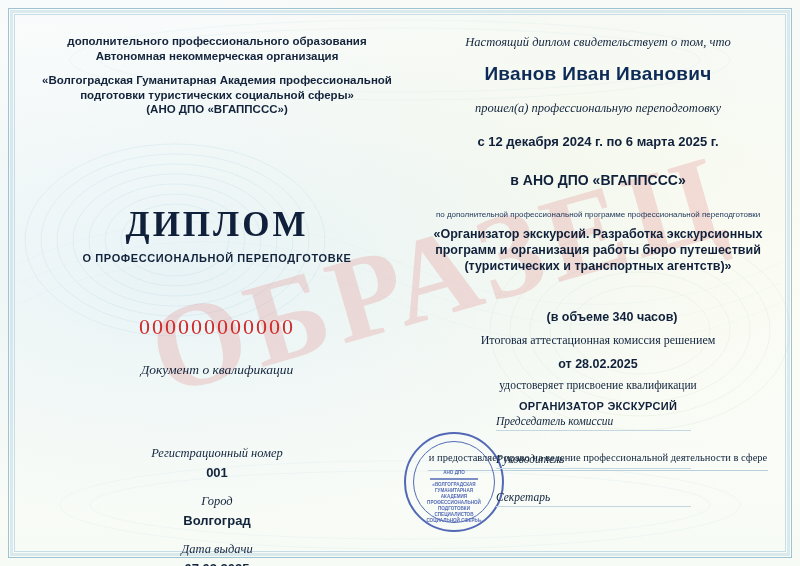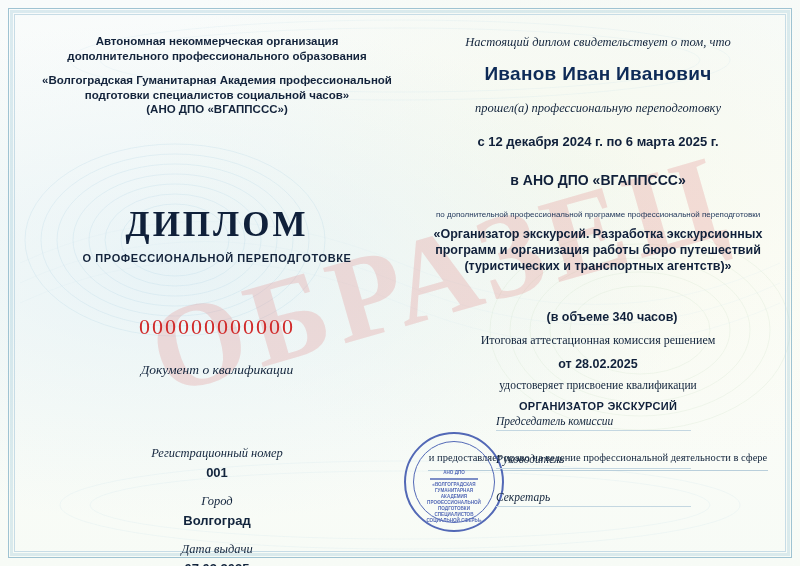--- a/index.html
+++ b/index.html
@@ -341,24 +341,24 @@
   <div class="watermark">ОБРАЗЕЦ</div>
 
   <div class="frame-band"></div>
   <div class="frame-outer"></div>
   <div class="frame-inner"></div>
 
   <div class="content">
 
     <div class="col-left">
       <div class="org-name">
+        <div>дополнительного профессионального образования</div>
         <div>Автономная некоммерческая организация</div>
-        <div>дополнительного профессионального образования</div>
         <div class="line2">«Волгоградская Гуманитарная Академия профессиональной</div>
-        <div>подготовки специалистов социальной часов»</div>
+        <div>подготовки туристических социальной сферы»</div>
         <div>(АНО ДПО «ВГАППССС»)</div>
       </div>
 
       <div class="diploma-title">ДИПЛОМ</div>
       <div class="diploma-sub">О ПРОФЕССИОНАЛЬНОЙ ПЕРЕПОДГОТОВКЕ</div>
 
       <div class="doc-number">000000000000</div>
       <div class="doc-qual">Документ о квалификации</div>
 
       <div class="reg-block">

